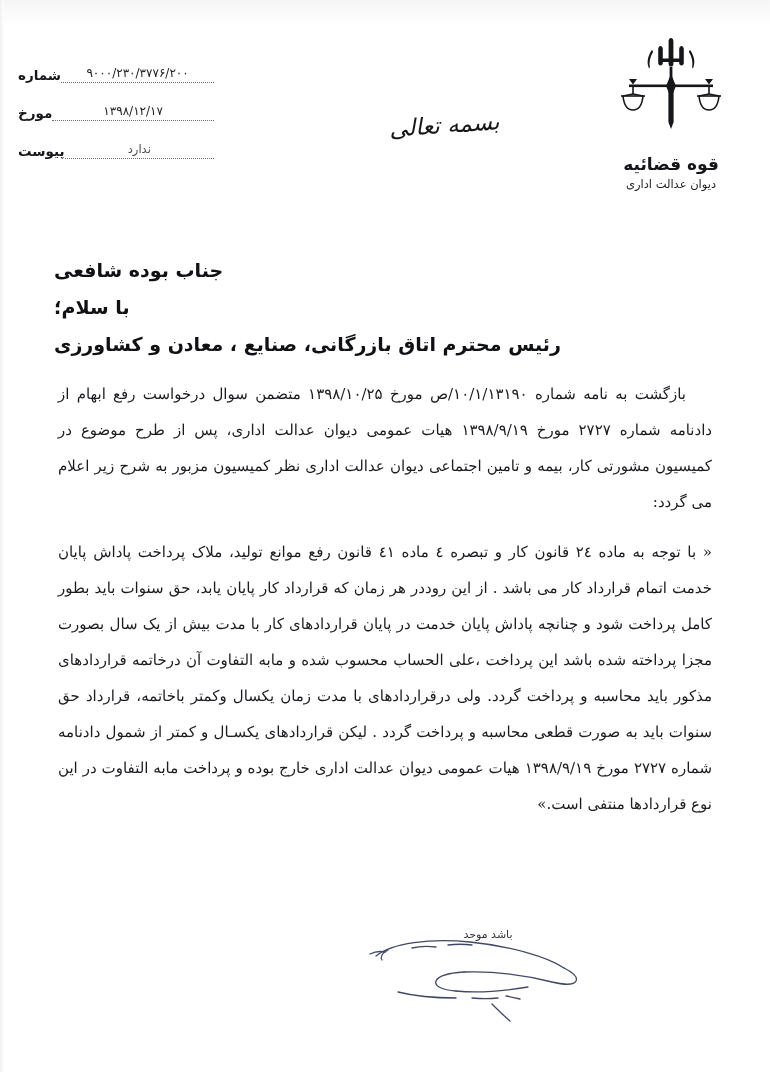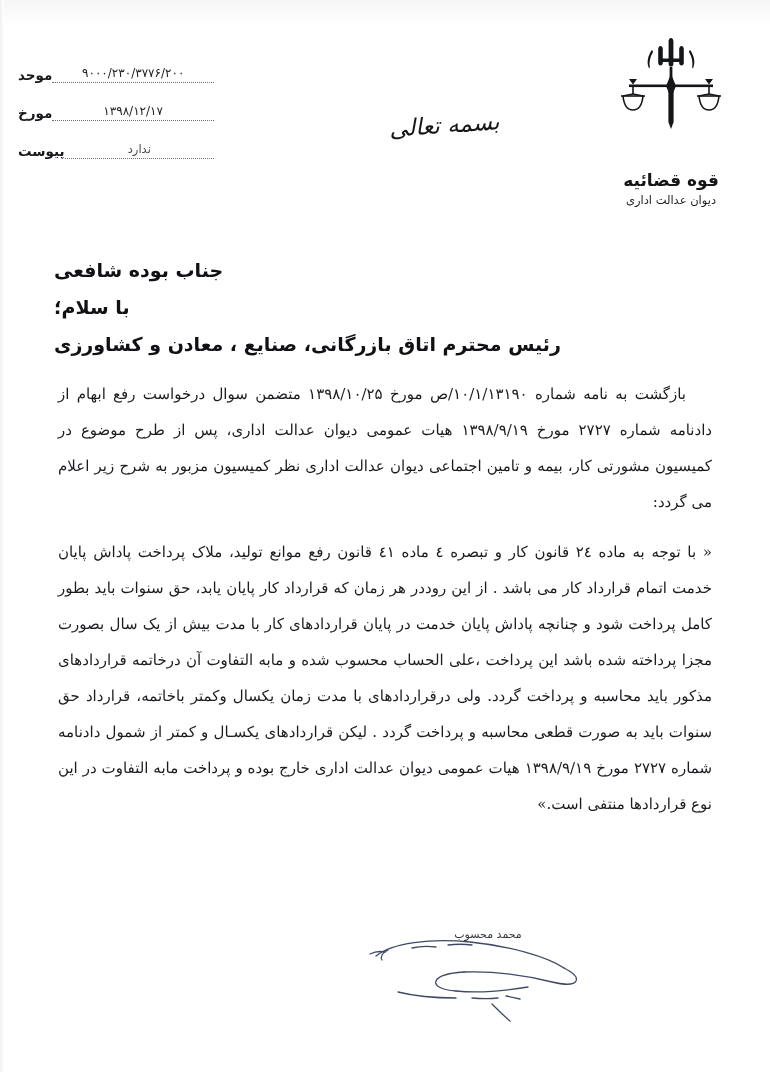--- a/index.html
+++ b/index.html
@@ -39,21 +39,21 @@
     right: 24px;
     top: 34px;
     width: 150px;
     text-align: center;
   }
   .emblem svg { display: block; margin: 0 auto; }
   .emblem-title {
     font-size: 17px;
     font-weight: bold;
     color: #15161a;
-    margin-top: 20px;
+    margin-top: 4px;
     letter-spacing: -0.5px;
   }
   .emblem-sub {
     font-size: 11.5px;
     color: #1d1e22;
     margin-top: 3px;
     letter-spacing: -0.2px;
   }
 
   
@@ -225,21 +225,21 @@
       </g>
     </svg>
     <div class="emblem-title">قوه قضائیه</div>
     <div class="emblem-sub">دیوان عدالت اداری</div>
   </div>
 
   <div class="bismillah">بسمه تعالی</div>
 
   <div class="meta">
     <div class="meta-row">
-      <span class="meta-label">موحد</span>
+      <span class="meta-label">شماره</span>
       <span class="meta-value-wrap">
         <span class="meta-value">۹۰۰۰/۲۳۰/۳۷۷۶/۲۰۰</span>
       </span>
     </div>
     <div class="meta-row">
       <span class="meta-label">مورخ</span>
       <span class="meta-value-wrap">
         <span class="meta-value">۱۳۹۸/۱۲/۱۷</span>
       </span>
     </div>
@@ -257,21 +257,21 @@
     <div>رئیس محترم اتاق بازرگانی، صنایع ، معادن و کشاورزی</div>
   </div>
 
   <div class="body-text">
     <p class="para intro">بازگشت به نامه شماره ۱۰/۱/۱۳۱۹۰/ص مورخ ۱۳۹۸/۱۰/۲۵ متضمن سوال درخواست رفع ابهام از دادنامه شماره ۲۷۲۷ مورخ ۱۳۹۸/۹/۱۹ هیات عمومی دیوان عدالت اداری، پس از طرح موضوع در کمیسیون مشورتی کار، بیمه و تامین اجتماعی دیوان عدالت اداری نظر کمیسیون مزبور به شرح زیر اعلام می گردد:</p>
     <p class="para quote">« با توجه به ماده ۲٤ قانون کار و تبصره ٤ ماده ٤١ قانون رفع موانع تولید، ملاک پرداخت پاداش پایان خدمت اتمام قرارداد کار می باشد . از این روددر هر زمان که قرارداد کار پایان یابد، حق سنوات باید بطور کامل پرداخت شود و چنانچه پاداش پایان خدمت در پایان قراردادهای کار با مدت بیش از یک سال بصورت مجزا پرداخته شده باشد این پرداخت ،علی الحساب محسوب شده  و مابه التفاوت آن درخاتمه قراردادهای مذکور باید محاسبه و  پرداخت گردد. ولی درقراردادهای با مدت زمان یکسال وکمتر باخاتمه، قرارداد حق سنوات باید به صورت قطعی محاسبه و پرداخت گردد . لیکن قراردادهای  یکسـال و کمتر از شمول دادنامه شماره ۲۷۲۷ مورخ ۱۳۹۸/۹/۱۹ هیات عمومی  دیوان عدالت اداری خارج بوده و پرداخت مابه التفاوت در این نوع قراردادها منتفی است.»</p>
   </div>
 
   <div class="signature">
     <div class="sig-inner">
-      <div class="sig-name">محمد محسوب</div>
+      <div class="sig-name">باشد موحد</div>
       <svg class="sig-mark" viewBox="0 0 280 96">
         <g fill="none" stroke="#2f3a58" stroke-linecap="round" stroke-width="1.3" opacity="0.92">
           <path d="M24 30 C40 17 78 12 118 16 C158 20 196 31 212 42"></path>
           <path d="M18 28 C22 26 28 25 33 26"></path>
           <path d="M60 22 C68 20 76 20 84 21"></path>
           <path d="M96 19 C104 18 112 18 120 19"></path>
           <path d="M212 42 C222 47 226 51 224 55 C222 59 212 59 200 56 C172 49 140 45 112 46"></path>
           <path d="M112 46 C96 47 86 50 84 55 C82 60 90 64 104 65"></path>
           <path d="M104 65 C124 67 152 65 176 61"></path>
           <path d="M46 66 C62 70 84 72 104 72"></path>

